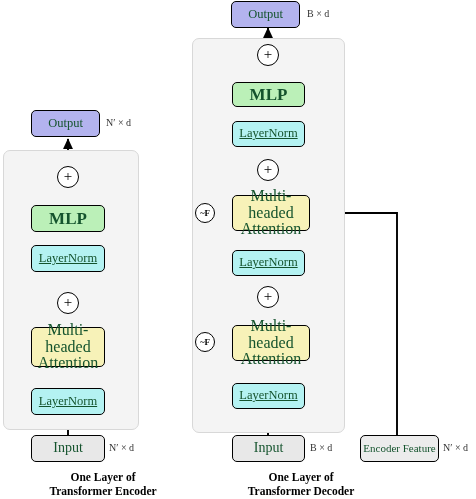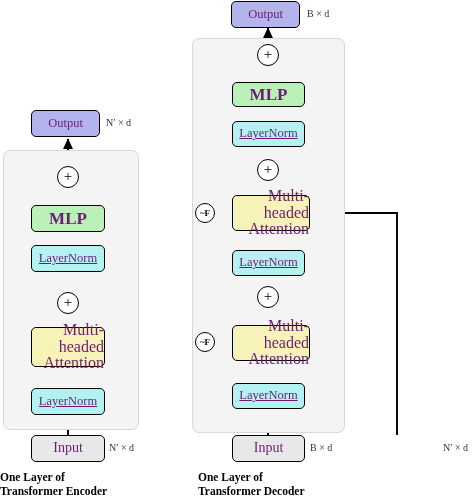--- a/index.html
+++ b/index.html
@@ -5,40 +5,40 @@
   html,body{margin:0;padding:0;background:#ffffff;}
   body{width:476px;height:499px;position:relative;overflow:hidden;
        font-family:"Liberation Serif",serif;}
   #stage{position:absolute;left:0;top:0;width:476px;height:499px;}
 
   svg#wires{position:absolute;left:0;top:0;width:476px;height:499px;}
 
   .panel{position:absolute;background:#f4f4f4;border:1px solid #d8d8d8;border-radius:7px;}
 
   .node{position:absolute;box-sizing:border-box;border:1.6px solid #000;border-radius:5px;
-        display:flex;align-items:center;justify-content:center;text-align:right;
-        font-family:"Liberation Serif",serif;color:#701a75;line-height:1.05;}
+        display:flex;align-items:center;justify-content:center;text-align:center;
+        font-family:"Liberation Serif",serif;color:#14532d;line-height:1.05;}
   .n-output{background:#b3b3ee;font-size:12.5px;}
   .n-mlp{background:#bbf0b8;font-size:17px;font-weight:bold;}
   .n-ln{background:#b4f2f2;font-size:12.5px;text-decoration:underline;}
   .n-attn{background:#f7f2b8;font-size:16px;}
   .n-io{background:#e8e8e8;font-size:14px;}
   .n-enc{background:#ececec;font-size:11px;}
 
   .plus{position:absolute;width:22px;height:22px;border:1.6px solid #000;border-radius:50%;
         background:#fff;display:flex;align-items:center;justify-content:center;
         font-size:15px;font-family:"Liberation Serif",serif;line-height:1;padding-bottom:2px;box-sizing:border-box;}
   .fcirc{position:absolute;width:20px;height:20px;border:1.6px solid #000;border-radius:50%;
          background:#fff;display:flex;align-items:center;justify-content:center;
          font-size:9px;font-weight:bold;font-family:"Liberation Serif",serif;line-height:1;box-sizing:border-box;}
 
   .dim{position:absolute;font-family:"Liberation Serif",serif;
        font-size:10px;color:#333;white-space:nowrap;}
   .caption{position:absolute;font-family:"Liberation Serif",serif;font-weight:bold;
-           font-size:11.5px;color:#000;text-align:left;line-height:1.25;white-space:pre-line;}
+           font-size:11.5px;color:#000;text-align:center;line-height:1.25;white-space:pre-line;margin-left:32px;}
 </style>
 </head>
 <body>
 
 <div id="stage">
 
   <svg id="wires" viewBox="0 0 476 499">
     <defs>
       <marker id="ah" markerWidth="7" markerHeight="7" refX="5.2" refY="3" orient="auto" markerUnits="strokeWidth">
         <path d="M0,0.4 L5.6,3 L0,5.6 z" fill="#000"></path>
@@ -132,15 +132,16 @@
   <div class="fcirc" style="left:195px;top:332px;">~F</div>
 
   <div class="node n-ln" style="left:232px;top:383px;width:73px;height:26px;">LayerNorm</div>
 
   <div class="node n-io" style="left:232px;top:435px;width:73px;height:27px;">Input</div>
   <div class="dim" style="left:310px;top:442px;">B × d</div>
 
   <div class="caption" style="left:198px;top:470px;width:142px;">One Layer of
 Transformer Decoder</div>
 
+  <div class="node n-enc" style="left:360px;top:435px;width:79px;height:27px;">Encoder Feature</div>
   <div class="dim" style="left:443px;top:442px;">N′ × d</div>
 
 </div>
 
 </body></html>

